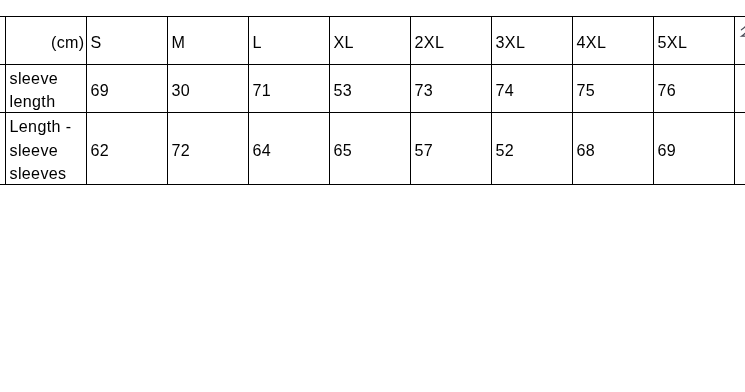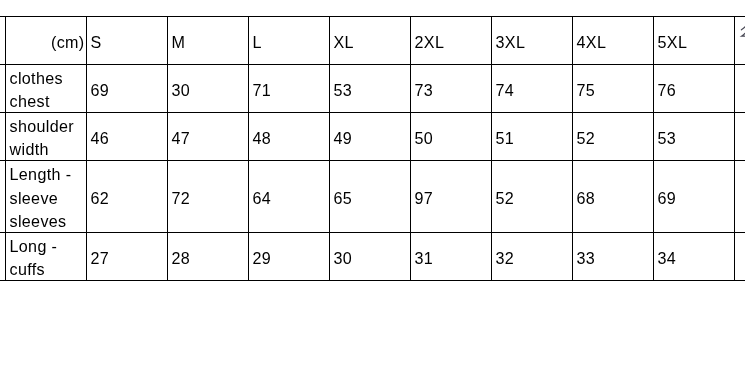--- a/index.html
+++ b/index.html
@@ -107,65 +107,39 @@
           <td class="edge-cell right">
             <svg class="cjk-fragment" viewBox="0 0 18 18">
               <path d="M9.4 0.6 C8.2 4.6 5.4 8.6 1.1 11.6" stroke="#4a4a56" stroke-width="0.95" fill="none" stroke-linecap="round"></path>
               <path d="M6.6 11.6 C5.2 13.2 3.3 15.0 1.2 16.6 L12.4 16.6" stroke="#4a4a56" stroke-width="1.0" fill="none" stroke-linecap="butt" stroke-linejoin="miter"></path>
               <path d="M8.2 13.2 C9.8 14.6 11.6 15.8 13.2 16.6" stroke="#4a4a56" stroke-width="0.9" fill="none" stroke-linecap="round"></path>
             </svg>
           </td>
         </tr>
         <tr class="size-row">
           <td class="edge-cell left"></td>
-          <td class="label-cell">clothes chest</td>
+          <td class="label-cell">sleeve length</td>
           <td>69</td>
           <td>30</td>
           <td>71</td>
           <td>53</td>
           <td>73</td>
           <td>74</td>
           <td>75</td>
           <td>76</td>
           <td class="edge-cell right"></td>
         </tr>
-        <tr class="size-row">
-          <td class="edge-cell left"></td>
-          <td class="label-cell">shoulder width</td>
-          <td>46</td>
-          <td>47</td>
-          <td>48</td>
-          <td>49</td>
-          <td>50</td>
-          <td>51</td>
-          <td>52</td>
-          <td>53</td>
-          <td class="edge-cell right"></td>
-        </tr>
         <tr class="size-row lines-3">
           <td class="edge-cell left"></td>
           <td class="label-cell">Length - sleeve sleeves</td>
           <td>62</td>
           <td>72</td>
           <td>64</td>
           <td>65</td>
-          <td>97</td>
+          <td>57</td>
           <td>52</td>
           <td>68</td>
           <td>69</td>
-          <td class="edge-cell right"></td>
-        </tr>
-        <tr class="size-row">
-          <td class="edge-cell left"></td>
-          <td class="label-cell">Long - cuffs</td>
-          <td>27</td>
-          <td>28</td>
-          <td>29</td>
-          <td>30</td>
-          <td>31</td>
-          <td>32</td>
-          <td>33</td>
-          <td>34</td>
           <td class="edge-cell right"></td>
         </tr>
       </tbody>
   </table>
 </div>
 
 </body></html>

